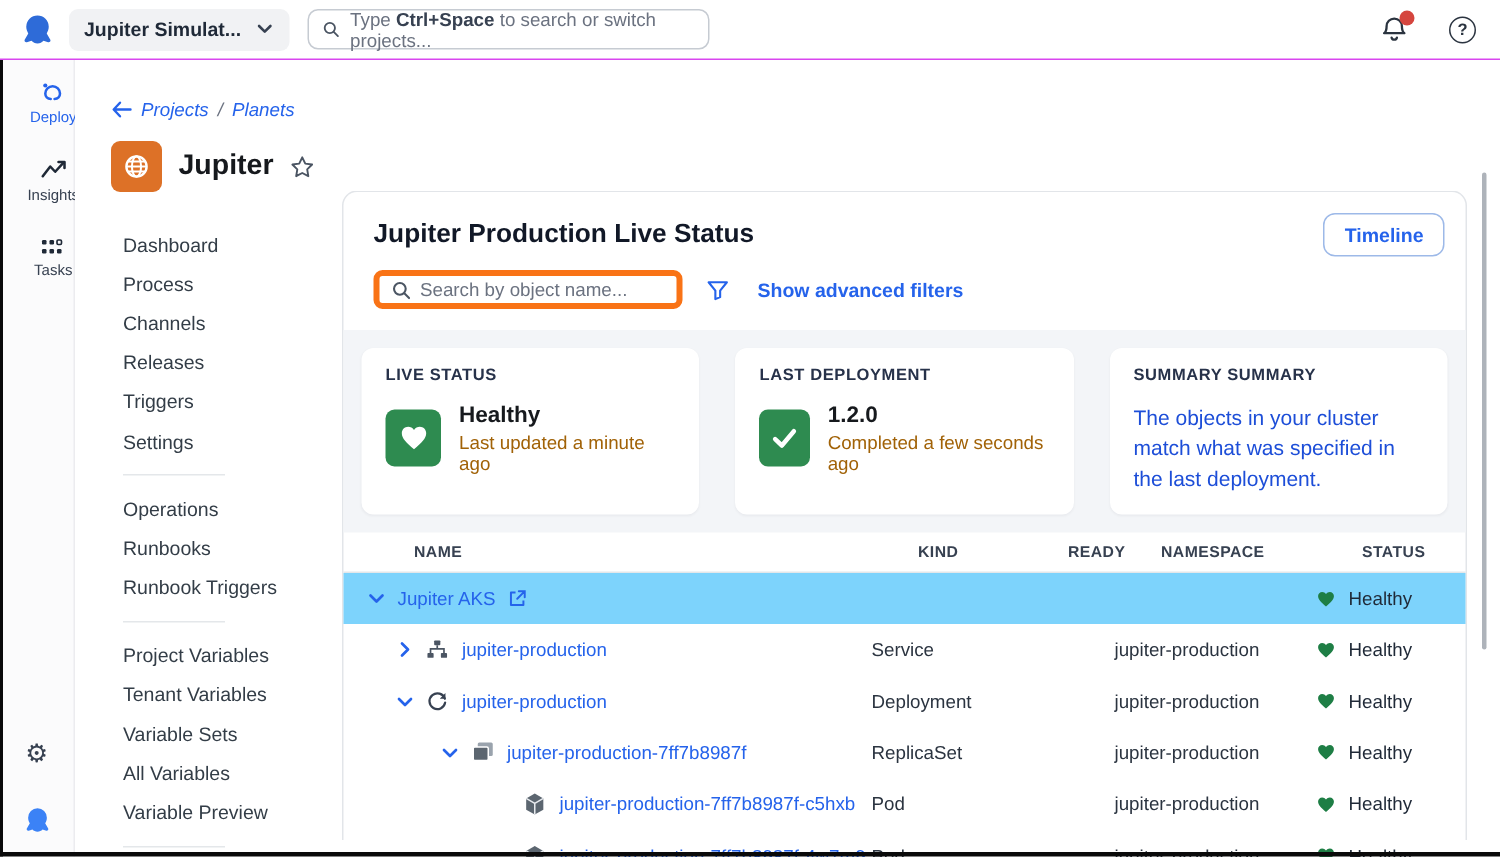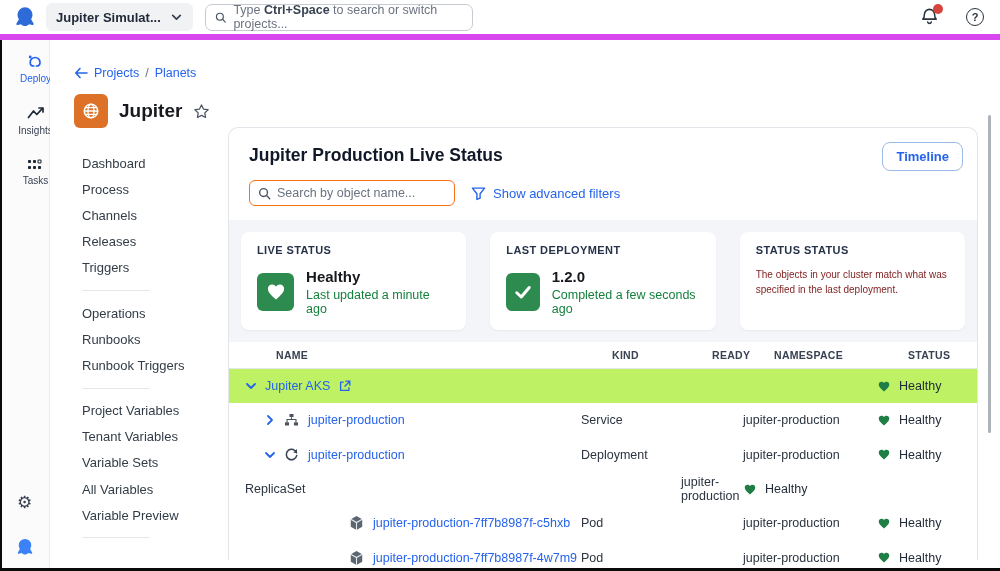--- a/index.html
+++ b/index.html
@@ -1,21 +1,21 @@
 <!DOCTYPE html>
 <html><head>
 <meta charset="utf-8">
 <style>
   * { margin:0; padding:0; box-sizing:border-box; }
   html,body { width:1000px; height:571px; overflow:hidden; background:#fff;
     font-family:"Liberation Sans", sans-serif; color:#1f2937; }
 
   
   .topbar { position:absolute; top:0; left:0; width:1000px; height:40px; background:#fff;
-    border-bottom:6px solid #d946ef; display:flex; align-items:center; z-index:10; }
+    border-bottom:1px solid #d946ef; display:flex; align-items:center; z-index:10; }
   .logo-box { width:26px; height:26px; margin-left:12px; display:flex; align-items:center; justify-content:center; }
   .switcher { margin-left:8px; height:28px; background:#f1f2f4; border-radius:6px; display:flex;
     align-items:center; padding:0 10px; gap:10px; cursor:pointer; }
   .switcher-label { font-size:13px; font-weight:bold; color:#1f2937; max-width:104px; white-space:nowrap; overflow:hidden; }
   .topsearch { margin-left:12px; width:268px; height:27px; border:1px solid #c6cbd2; border-radius:7px;
     background:#fff; display:flex; align-items:center; padding:0 9px; gap:7px; color:#6b7280; font-size:12.5px; }
   .topsearch b { color:#374151; }
   .topbar-right { margin-left:auto; display:flex; align-items:center; gap:26px; margin-right:16px; }
   .bell-wrap { position:relative; width:20px; height:20px; }
   .badge-dot { position:absolute; top:-3px; right:-3px; width:10px; height:10px; border-radius:50%; background:#d5453e; }
@@ -28,62 +28,62 @@
   .rail-item { width:100%; padding:12px 0 10px; display:flex; flex-direction:column; align-items:center; gap:4px;
     font-size:10px; color:#374151; cursor:pointer; position:relative;margin-left:11px; }
   .rail-item.active { color:#2563eb; }
   .rail-indicator { position:absolute; right:-1px; top:10px; width:3px; height:48px; background:#3b82f6; border-radius:2px; }
   .rail-bottom { position:absolute; bottom:14px; left:0; width:100%; display:flex; flex-direction:column;
     align-items:center; gap:26px; }
   .gear { font-size:17px; color:#374151; line-height:1; cursor:pointer; }
 
   
   .sidebar { position:absolute; top:40px; left:50px; width:178px; height:531px; background:#fff; padding:26px 0 0 24px; }
-  .breadcrumb { display:flex; align-items:center; gap:6px; font-size:12.5px; color:#2563eb; }
+  .breadcrumb { display:flex; align-items:center; gap:6px; font-size:12.5px; color:#2563eb;font-style:italic; }
   .breadcrumb .sep { color:#6b7280; }
   .crumb { cursor:pointer; }
   .proj-head { display:flex; align-items:center; gap:11px; margin-top:14px; }
   .proj-avatar { width:34px; height:34px; border-radius:6px; background:#dd7127; display:flex; align-items:center; justify-content:center; }
   .proj-title { font-size:19px; font-weight:bold; color:#16191d; }
   .nav { margin-top:22px; padding-left:8px; }
   .nav-item { font-size:13px; color:#333d47; padding:5.6px 0; cursor:pointer; }
   .nav-divider { border-top:1px solid #e4e7ea; width:68px; margin:9px 0; }
 
   
   .panel { position:absolute; top:127px; left:228px; width:750px; height:433px; background:#fff;
     border:1px solid #e2e5e9; border-bottom:none; border-radius:10px 10px 0 0; }
   .panel-head { position:relative; padding:17px 18px 0 20px; }
   .panel-title { font-size:17.5px; font-weight:bold; color:#111827; }
   .timeline-btn { position:absolute; top:14px; right:14px; padding:6px 13px; border:1px solid #9db9e8;
     border-radius:8px; background:#fff; color:#2563eb; font-size:13px; font-weight:bold; cursor:pointer;
     font-family:"Liberation Sans", sans-serif; }
   .filter-row { display:flex; align-items:center; gap:16px; padding:14px 20px 14px 20px; }
-  .obj-search { width:206px; height:26px; border:1px solid #f97316; border-radius:6px; background:#fff;
+  .obj-search { width:206px; height:26px; border:4px solid #f97316; border-radius:6px; background:#fff;
     display:flex; align-items:center; padding:0 8px; gap:6px; }
   .obj-search input { border:none; outline:none; flex:1; font-size:12.5px; color:#374151;
     font-family:"Liberation Sans", sans-serif; background:transparent; }
   .obj-search input::placeholder { color:#6b7280; }
-  .adv-filters { display:flex; align-items:center; gap:7px; color:#2563eb; font-size:13px; font-weight:normal; cursor:pointer; }
+  .adv-filters { display:flex; align-items:center; gap:19px; color:#2563eb; font-size:13px; font-weight:bold; cursor:pointer; }
 
   .cards-strip { background:#f3f5f8; padding:12px 12px; display:flex; gap:24px; }
   .card { background:#fff; border-radius:8px; flex:1; padding:12px 16px 14px; box-shadow:0 1px 2px rgba(16,24,40,.05); }
   .card-label { font-size:11px; font-weight:bold; letter-spacing:.4px; color:#27324a; margin-bottom:12px; }
   .card-body { display:flex; align-items:center; gap:12px; }
   .status-square { width:38px; height:38px; border-radius:6px; background:#2e8b50; display:flex;
     align-items:center; justify-content:center; }
   .card-title { font-size:15px; font-weight:bold; color:#16191d; }
-  .card-sub { font-size:12.5px; color:#15803d; margin-top:3px; }
-  .card-text { font-size:10px; color:#7f1d1d; line-height:1.45; max-width:210px; }
+  .card-sub { font-size:12.5px; color:#a16207; margin-top:3px; }
+  .card-text { font-size:14px; color:#1d4ed8; line-height:1.45; max-width:210px; }
 
   .tbl-header { display:grid; grid-template-columns:336px 100px 62px 134px 1fr; padding:0 16px;
     height:27px; align-items:center; border-bottom:1px solid #e4e7ea; }
   .tbl-header span { font-size:10.5px; font-weight:bold; color:#374151; letter-spacing:.3px;padding-left:31px; }
   .tbl-row { display:grid; grid-template-columns:336px 100px 62px 134px 1fr; padding:0 16px;
     height:34.3px; align-items:center; }
-  .tbl-row.shaded { background:#bef264; }
+  .tbl-row.shaded { background:#7dd3fc; }
   .cell-kind, .cell-ns { font-size:12.5px; color:#2b3440; }
   .name-cell { display:flex; align-items:center; gap:8px; }
   .name-link { font-size:12.5px; color:#2563eb; cursor:pointer; white-space:nowrap; }
   .chev { width:12px; height:12px; flex:0 0 12px; cursor:pointer; display:flex; align-items:center; }
   .chev.right svg { transform:rotate(-90deg); }
   .kicon { width:16px; height:16px; flex:0 0 16px; display:flex; align-items:center; }
   .status-cell { display:flex; align-items:center; gap:8px; font-size:12.5px; color:#1f2937; }
 
   .scrollbar-thumb { position:absolute; top:115px; left:988px; width:3px; height:318px; background:#aeb3ba; border-radius:2px; }
   .frame-left { position:absolute; left:0; top:40px; width:2px; height:531px; background:#0a0a0a; z-index:20; }
@@ -183,20 +183,21 @@
     <svg width="17" height="17" viewBox="0 0 16 16" style="cursor:pointer">
         <path d="M8 1.8l1.9 3.9 4.3.6-3.1 3 .7 4.3L8 11.6l-3.8 2 .7-4.3-3.1-3 4.3-.6z" fill="none" stroke="#4b5563" stroke-width="1.2" stroke-linejoin="round"></path>
       </svg>
   </div>
   <div class="nav">
       <div class="nav-item">Dashboard</div>
       <div class="nav-item">Process</div>
       <div class="nav-item">Channels</div>
       <div class="nav-item">Releases</div>
       <div class="nav-item">Triggers</div>
+      <div class="nav-item">Settings</div>
       <div class="nav-divider"></div>
       <div class="nav-item">Operations</div>
       <div class="nav-item">Runbooks</div>
       <div class="nav-item">Runbook Triggers</div>
       <div class="nav-divider"></div>
       <div class="nav-item">Project Variables</div>
       <div class="nav-item">Tenant Variables</div>
       <div class="nav-item">Variable Sets</div>
       <div class="nav-item">All Variables</div>
       <div class="nav-item">Variable Preview</div>
@@ -248,21 +249,21 @@
               <path d="M3 8.6 6.6 12 13 4.4" fill="none" stroke="#fff" stroke-width="2.4" stroke-linecap="round" stroke-linejoin="round"></path>
             </svg>
         </div>
         <div>
           <div class="card-title">1.2.0</div>
           <div class="card-sub">Completed a few seconds ago</div>
         </div>
       </div>
     </div>
     <div class="card">
-      <div class="card-label">STATUS STATUS</div>
+      <div class="card-label">SUMMARY SUMMARY</div>
       <div class="card-text">The objects in your cluster match what was specified in the last deployment.</div>
     </div>
   </div>
 
   <div class="tbl-header">
     <span>NAME</span>
     <span>KIND</span>
     <span>READY</span>
     <span>NAMESPACE</span>
     <span>STATUS</span>
@@ -345,20 +346,34 @@
         <div class="status-cell">
           <span style="display: flex;">
             <svg width="14" height="13" viewBox="0 0 16 16">
               <path fill="#1e7e45" d="M8 14C4 10.5 1.5 8.2 1.5 5.4 1.5 3.5 3 2 4.9 2 6.1 2 7.3 2.6 8 3.7 8.7 2.6 9.9 2 11.1 2 13 2 14.5 3.5 14.5 5.4c0 2.8-2.5 5.1-6.5 8.6z"></path>
             </svg>
           </span>
           <span>Healthy</span>
         </div>
       </div>
       <div class="tbl-row">
+        <div class="name-cell" style="padding-left: 49px;">
+          <span class="chev">
+            <svg width="12" height="12" viewBox="0 0 12 12">
+              <path d="M2 4 6 8 10 4" fill="none" stroke="#2563eb" stroke-width="1.8" stroke-linecap="round" stroke-linejoin="round"></path>
+            </svg>
+          </span>
+          <span class="kicon">
+            <svg width="16" height="15" viewBox="0 0 16 15">
+              <rect x="4.5" y="1" width="10" height="9" rx="1" fill="#9aa3ad"></rect>
+              <rect x="1.5" y="4" width="10" height="9" rx="1" fill="#5c6670" stroke="#fff" stroke-width="1"></rect>
+            </svg>
+          </span>
+          <span class="name-link">jupiter-production-7ff7b8987f</span>
+        </div>
         <div class="cell-kind">ReplicaSet</div>
         <div class="cell-kind"></div>
         <div class="cell-ns">jupiter-production</div>
         <div class="status-cell">
           <span style="display: flex;">
             <svg width="14" height="13" viewBox="0 0 16 16">
               <path fill="#1e7e45" d="M8 14C4 10.5 1.5 8.2 1.5 5.4 1.5 3.5 3 2 4.9 2 6.1 2 7.3 2.6 8 3.7 8.7 2.6 9.9 2 11.1 2 13 2 14.5 3.5 14.5 5.4c0 2.8-2.5 5.1-6.5 8.6z"></path>
             </svg>
           </span>
           <span>Healthy</span>

